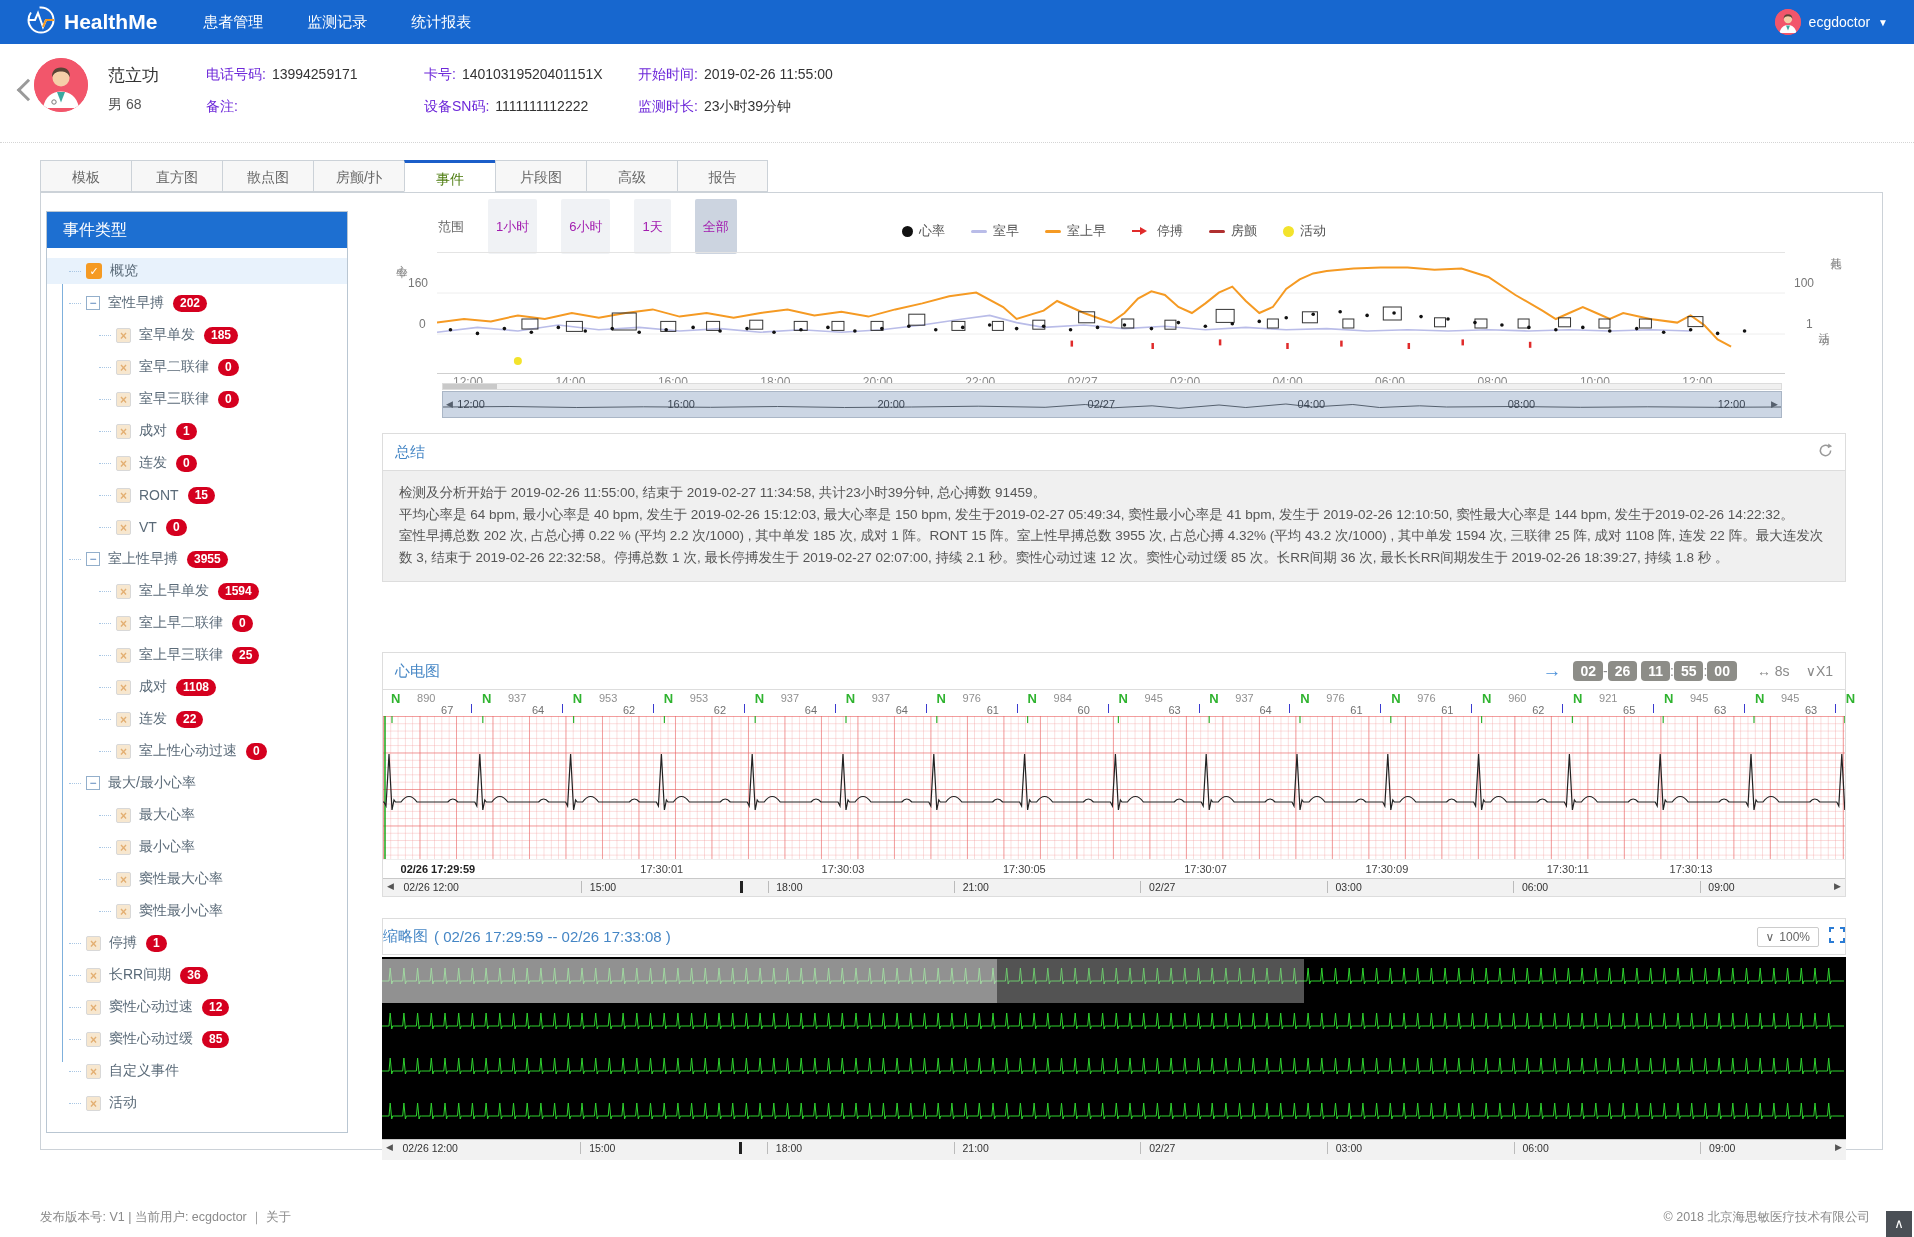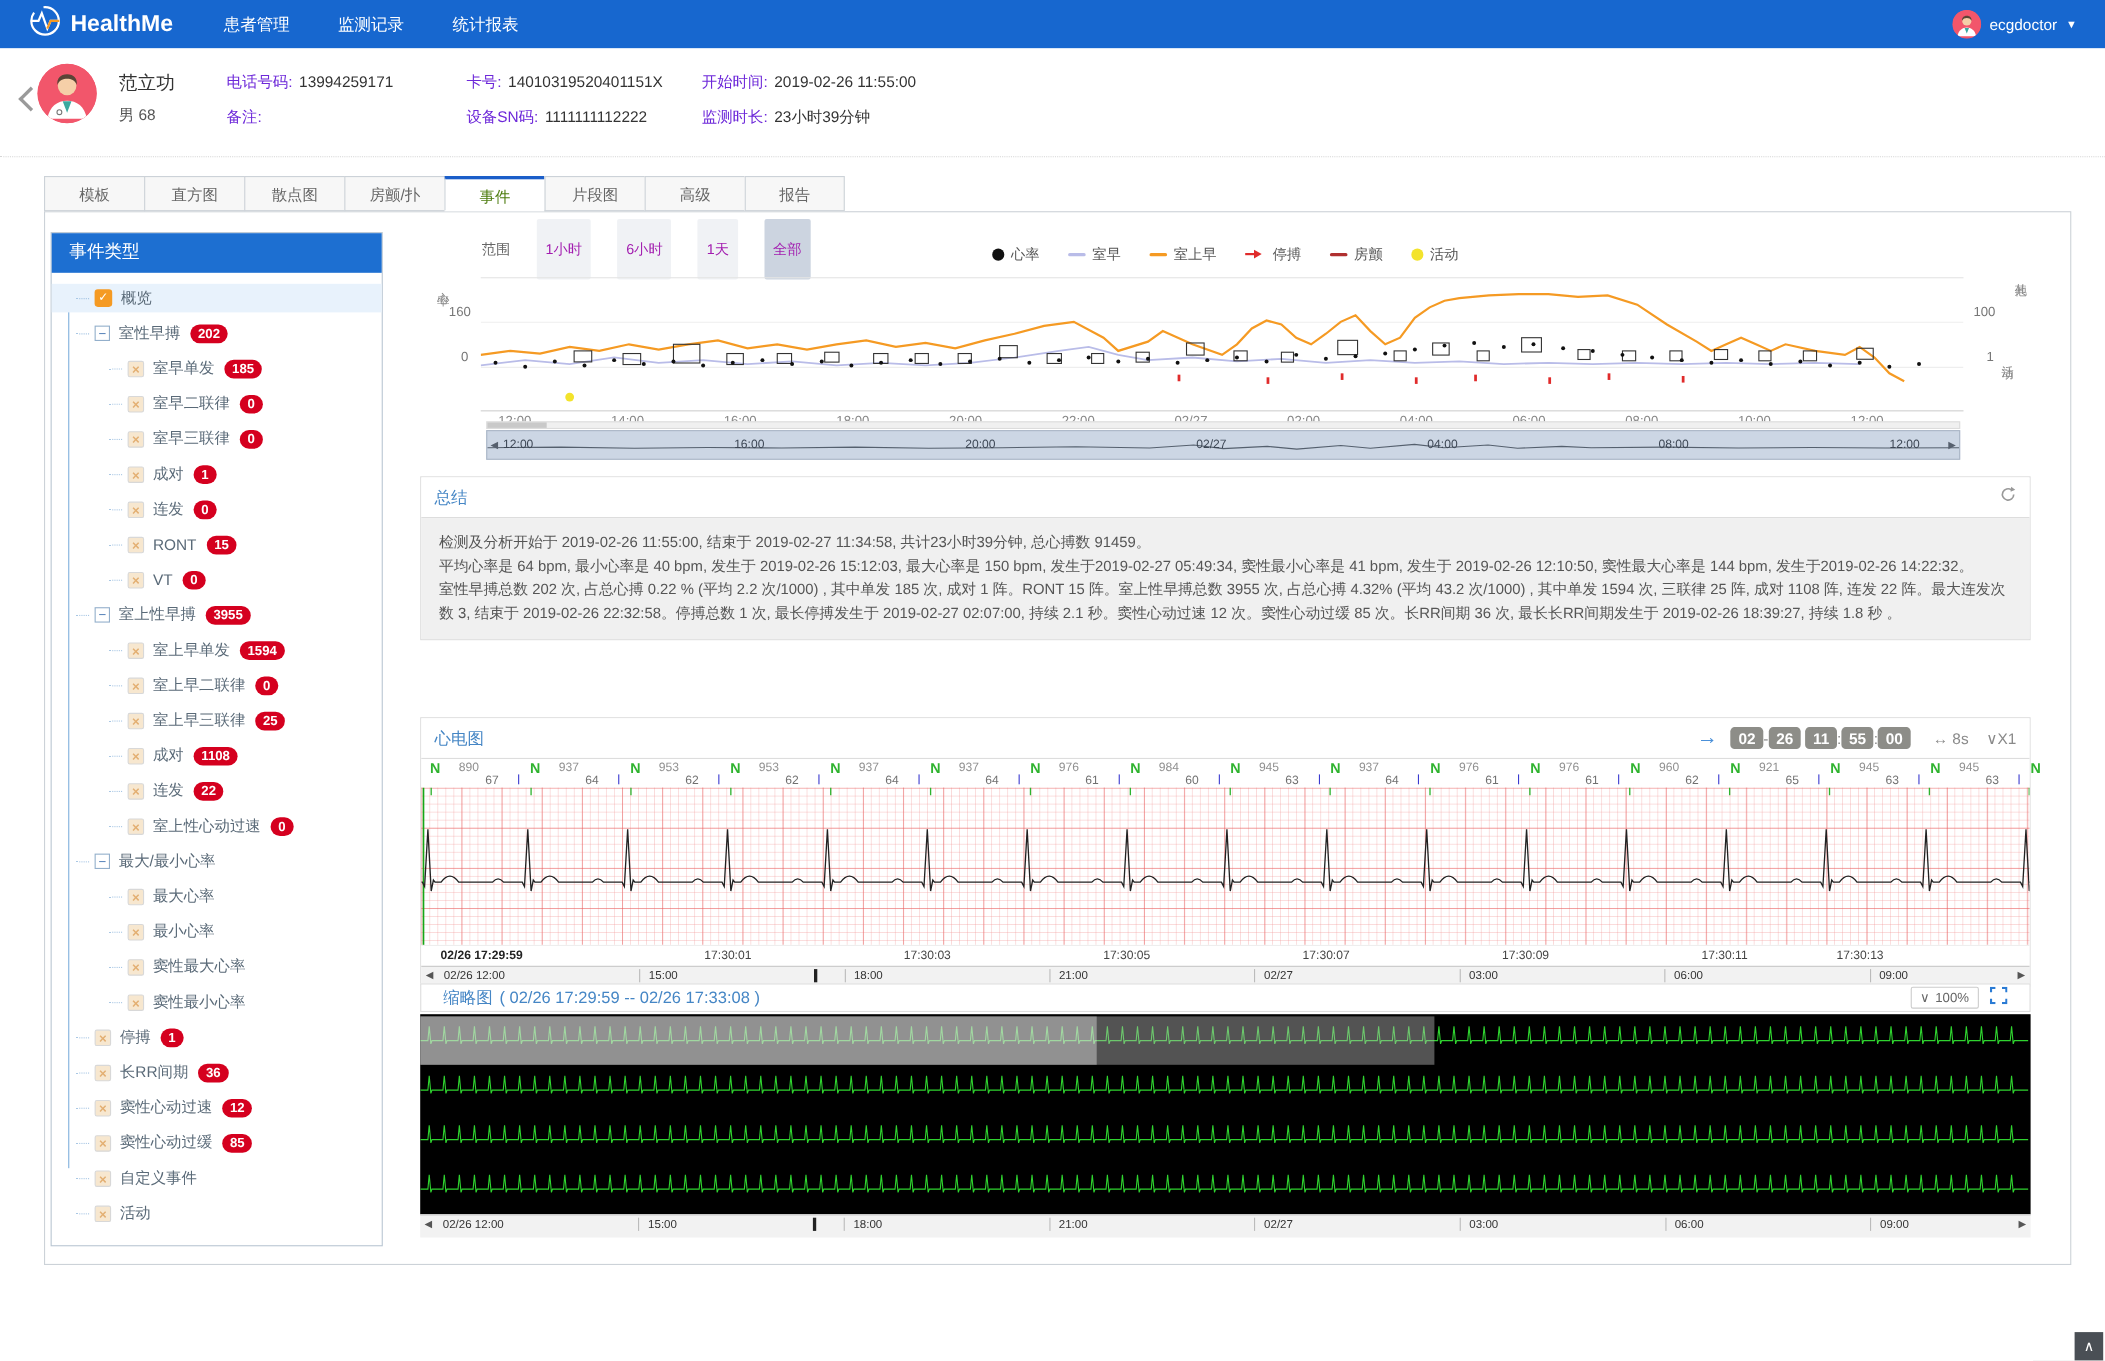--- a/index.html
+++ b/index.html
@@ -95,21 +95,21 @@
   .ecg-times span{position:absolute;top:3px;font-size:11px;color:#444;}
   .ecg-times span.first{font-weight:bold;color:#222;}
   
   .sbar{position:relative;height:17px;background:#f2f2f2;border-top:1px solid #c9c9c9;}
   .sbar .sarr{position:absolute;top:2px;font-size:9px;color:#555;cursor:pointer;}
   .sbar .slab{position:absolute;top:2px;font-size:10.5px;color:#333;}
   .sbar .stick{position:absolute;top:2px;width:1px;height:12px;background:#bbb;}
   .sbar .smark{position:absolute;top:2px;width:3px;height:12px;background:#222;cursor:pointer;}
   
   .thumb{position:absolute;top:682px;left:0;width:1464px;}
-  .th-head{height:26px;display:flex;align-items:center;border:1px solid #ddd;padding:0 20px;box-sizing:border-box;background:#fff;}
+  .th-head{height:37px;display:flex;align-items:center;border:1px solid #ddd;padding:0 0;box-sizing:border-box;background:#fff;margin-top:24px;}
   .zoom-box{margin-left:auto;border:1px solid #ccc;border-radius:2px;color:#666;font-size:12px;padding:2px 8px;display:flex;gap:5px;align-items:center;cursor:pointer;}
   .fs-icon{margin-left:10px;cursor:pointer;}
   .th-black{position:relative;margin-top:2px;height:182px;background:#000;overflow:hidden;}
   .th-black svg{position:absolute;left:0;top:0;}
   .sel-dark{position:absolute;left:0;top:2px;width:63%;height:44px;background:rgba(185,185,185,.45);}
   .sel-light{position:absolute;left:0;top:2px;width:42%;height:44px;background:rgba(240,240,240,.40);}
   .th-sbar{height:20px;}
   
   .footer{position:absolute;top:1209px;left:40px;right:44px;display:flex;font-size:12.5px;color:#8a8a8a;}
   .footer .fr{margin-left:auto;}
@@ -712,15 +712,19 @@
             <span class="slab" style="left: 77.9%;">06:00</span>
             <span class="stick" style="left: 90.05%;"></span>
             <span class="slab" style="left: 90.65%;">09:00</span>
             <span class="smark" style="left: 24.4%;"></span>
           </div>
       </section>
 
     </main>
   </div>
 
+  <div class="footer">
+    <span>发布版本号: V1 | 当前用户: ecgdoctor ｜ 关于</span>
+    <span class="fr">© 2018 北京海思敏医疗技术有限公司</span>
+  </div>
   <div class="totop">∧</div>
 
 </div>
 
 </body></html>

